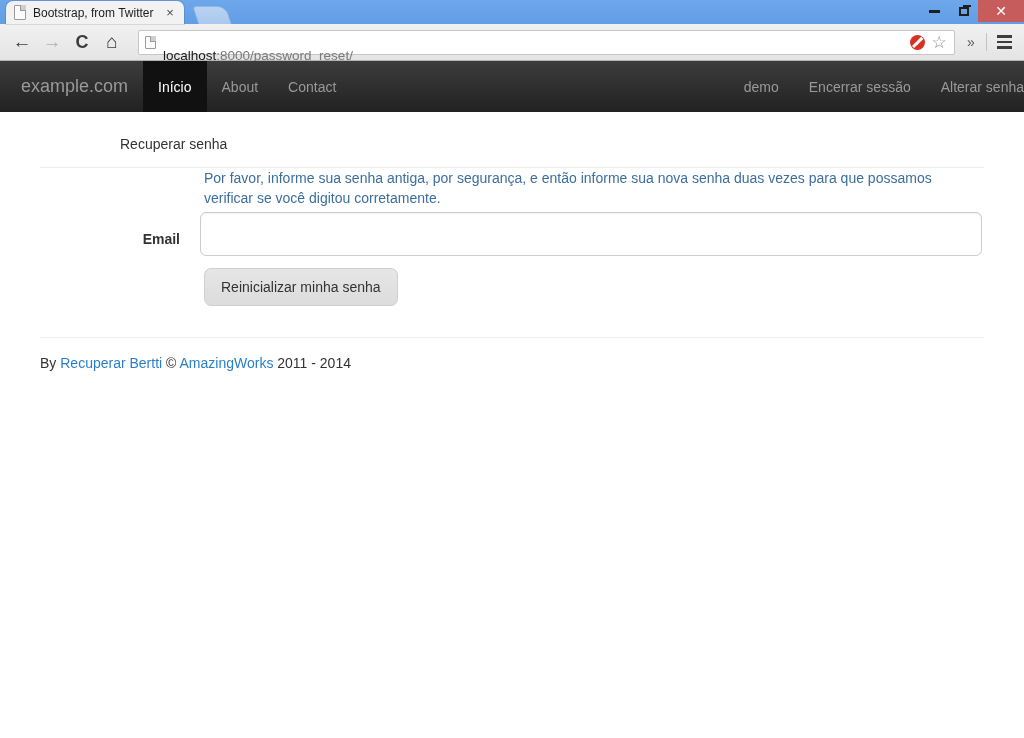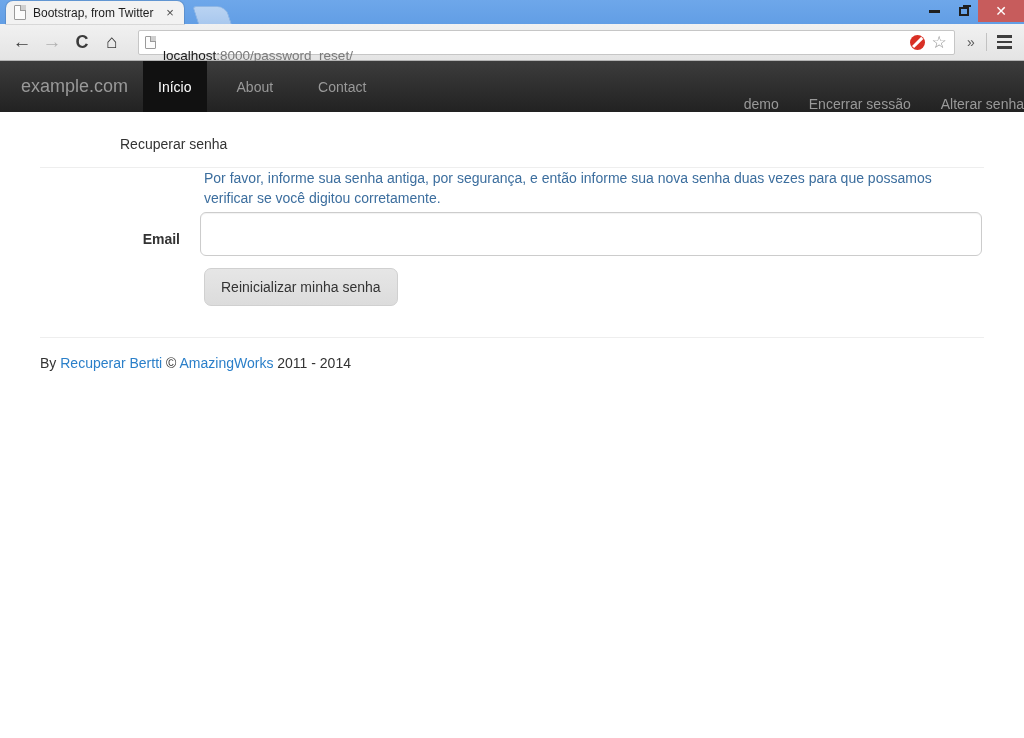--- a/index.html
+++ b/index.html
@@ -195,33 +195,33 @@
   }
   .brand {
     display: flex; align-items: center;
     padding: 0 15px 0 15px;
     margin-left: 6px;
     font-size: 18px;
     color: #999999;
     cursor: pointer;
     white-space: nowrap;
   }
-  .nav-list { display: flex; align-items: stretch; gap: 15px; }
+  .nav-list { display: flex; align-items: stretch; }
   .nav-item {
     display: flex; align-items: center;
     padding: 0 15px;
     font-size: 14px;
     color: #999999;
     cursor: pointer;
     white-space: nowrap;
   }
   .nav-item.active { background: #111111; color: #ffffff; }
   .nav-right {
     margin-left: auto;
-    display: flex; align-items: flex-end;
+    display: flex; align-items: center;
     padding-right: 0;
   }
   .nav-right .nav-item:last-child { padding-right: 0; }
 
   #content {
     padding: 0 40px;
   }
   .page-header {
     margin: 18px 0 0 0;
     padding-bottom: 9px;

